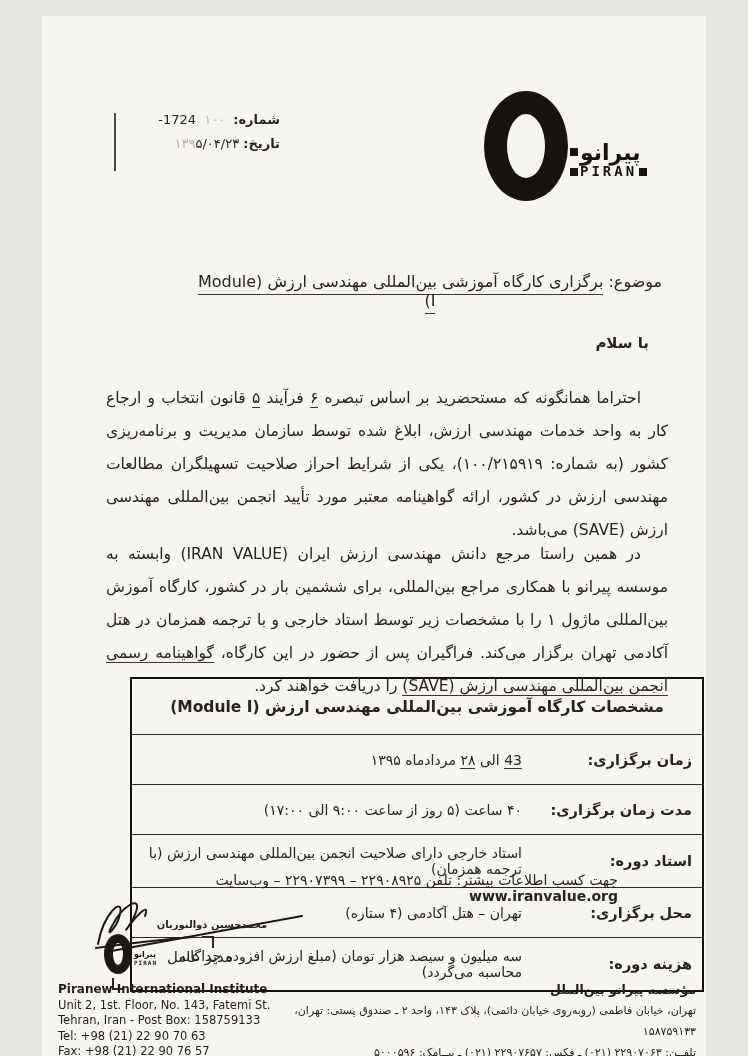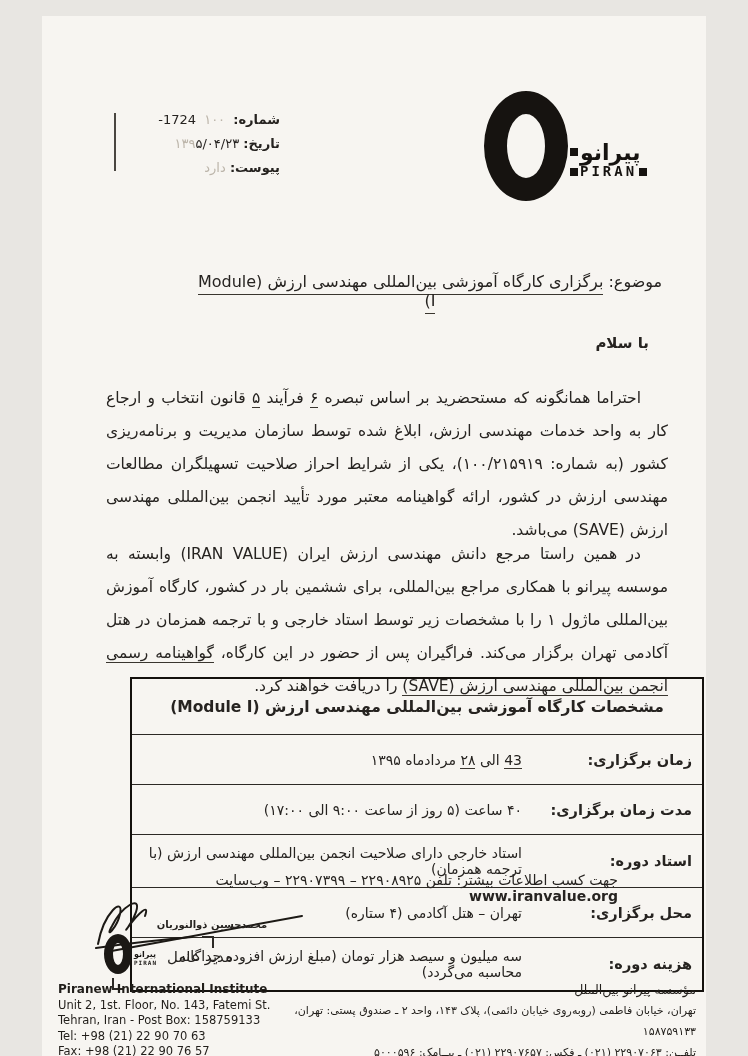--- a/index.html
+++ b/index.html
@@ -62,45 +62,41 @@
   .stamp-en{font-family:"DejaVu Sans Mono",monospace;font-size:6px;font-weight:bold;
             letter-spacing:1px;color:#1b1815;line-height:7px;}
   .corner{position:absolute;width:10px;height:10px;}
   .corner.tr{left:160px;top:920px;border-top:2px solid #2c2925;border-right:2px solid #2c2925;}
   .corner.bl{left:70px;top:962px;border-left:2px solid #2c2925;border-bottom:2px solid #2c2925;}
   
   .footer-en{position:absolute;left:16px;top:966px;font-size:11.5px;line-height:15.5px;color:#211e1a;}
   .footer-en .l0{font-weight:bold;font-size:12px;}
   .footer-fa{position:absolute;left:252px;right:10px;top:963px;direction:rtl;text-align:right;
              font-size:11px;line-height:21px;color:#211e1a;}
-  .footer-fa .l0{font-weight:normal;font-size:12.5px;}
+  .footer-fa .l0{font-weight:bold;font-size:12.5px;}
   .footer-fa .l3{direction:ltr;text-align:left;font-size:13px;font-weight:bold;word-spacing:18px;}
 </style>
 </head>
 <body>
 
 <div class="page">
 
   <div class="scanline a"></div>
   <div class="scanline b"></div>
 
   <div class="meta-rule"></div>
   <div class="meta">
     <div>
       <span class="mlabel">شماره:</span>
       <span class="blk f">۱۰۰</span>
       <span class="blk" dir="ltr">-1724</span>
     </div>
     <div>
       <span class="mlabel">تاریخ:</span>
       <span class="f">۱۳۹</span><span>۵/۰۴/۲۳</span>
-    </div>
-    <div>
-      <span class="mlabel">پیوست:</span>
-      <span class="f">دارد</span>
     </div>
   </div>
 
   <div class="logo">
     <div class="logo-ring"></div>
     <div class="logo-text">
       <div class="logo-row">
           <span class="px"></span>
         <span class="logo-fa">پیرانو</span>
         </div>

